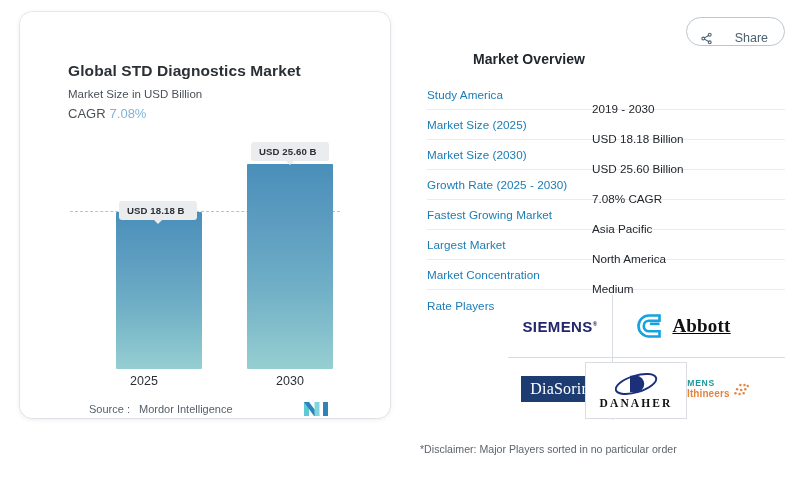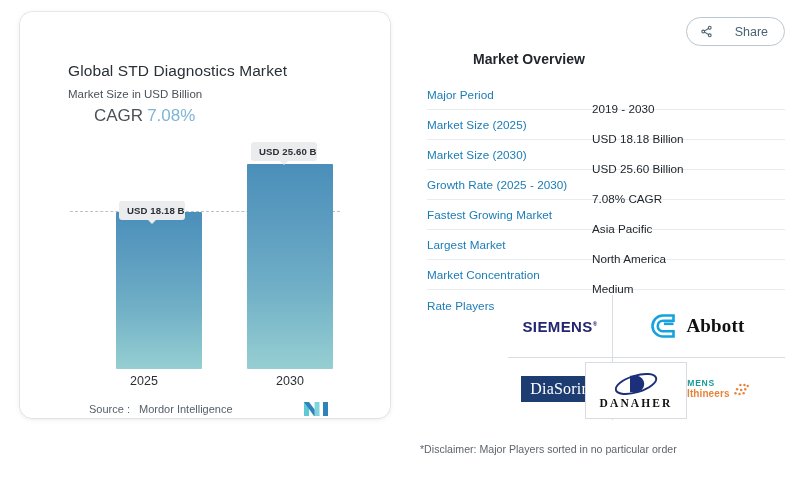--- a/index.html
+++ b/index.html
@@ -15,51 +15,51 @@
 
   
   .chart-card{
     position:absolute;left:20px;top:12px;width:370px;height:406px;
     background:#ffffff;
     border-radius:12px;
     box-shadow:0 1px 5px rgba(60,70,90,.13), 0 0 0 .5px rgba(190,198,210,.55);
   }
   .chart-title{
     position:absolute;left:48px;top:50px;
-    font-size:15.5px;font-weight:400;color:#2b3036;letter-spacing:.1px;
+    font-size:15.5px;font-weight:700;color:#2b3036;letter-spacing:.1px;
     white-space:nowrap;
   }
   .chart-sub{
     position:absolute;left:48px;top:76px;
     font-size:11.5px;color:#4b5158;white-space:nowrap;
   }
   .cagr-row{
     position:absolute;left:48px;top:94px;
-    font-size:17px;color:#4b5158;white-space:nowrap;margin-left:26px;
+    font-size:13px;color:#4b5158;white-space:nowrap;
   }
   .cagr-val{color:#7fb4d6;margin-left:4px;}
 
   
   .plot{position:absolute;left:0;top:0;width:370px;height:406px;}
   .gridline{
     position:absolute;left:50px;top:199px;width:270px;height:0;
     border-top:1.5px dashed #b9c3cc;
   }
   .bar{
     position:absolute;border-radius:1px;
     background:linear-gradient(180deg,#4a8fba 0%,#5c9cc0 28%,#71b0c6 62%,#96cfd2 100%);
   }
   .bar-2025{left:96px;top:200px;width:86px;height:157px;}
   .bar-2030{left:227px;top:152px;width:86px;height:205px;}
 
   .vlabel{
     position:absolute;
     background:#eaecee;border-radius:3px;
     font-size:9.6px;font-weight:700;color:#2b3036;
-    padding:4px 0 4px 8px;white-space:nowrap;
+    padding:4px 12px 4px 8px;white-space:nowrap;
     letter-spacing:.1px;
     text-align:center;
   }
   .vlabel:after{
     content:"";position:absolute;left:50%;margin-left:-4px;bottom:-4px;
     border-left:4px solid transparent;border-right:4px solid transparent;
     border-top:4px solid #eaecee;
   }
   .vlabel-2025{left:99px;top:189px;}
   .vlabel-2030{left:231px;top:130px;}
@@ -74,21 +74,21 @@
   .source{
     position:absolute;left:69px;top:391px;
     font-size:11px;color:#56606b;white-space:nowrap;
   }
   .source .sep{margin:0 3px;}
   .mi-logo{position:absolute;left:283px;top:388px;width:26px;height:17px;}
 
   
   .share-btn{
     position:absolute;right:15px;top:17px;
-    display:flex;align-items:center;gap:22px;
+    display:flex;align-items:flex-end;gap:22px;
     height:29px;padding:0 16px 0 13px;
     border:1px solid #b9c7d1;border-radius:16px;
     background:#fff;color:#4a6272;font-size:12.5px;
     box-sizing:border-box;cursor:pointer;
   }
   .share-ico{display:block;width:13px;height:13px;}
 
   .overview-title{
     position:absolute;left:427px;top:51px;
     font-size:14px;font-weight:700;color:#22272d;letter-spacing:.05px;padding-left:46px;
@@ -116,21 +116,21 @@
     position:absolute;left:508px;top:295px;width:277px;height:125px;
   }
   .logo-div-v{
     position:absolute;left:104px;top:0;width:1px;height:125px;background:#d9dde1;
   }
   .logo-div-h{
     position:absolute;left:0;top:62px;width:277px;height:1px;background:#d9dde1;
   }
   .cell{position:absolute;display:flex;align-items:center;justify-content:center;}
   .cell-hologic{left:0;top:0;width:104px;height:62px;}
-  .cell-abbott{left:103px;top:0;width:172px;height:62px;}
+  .cell-abbott{left:89px;top:0;width:172px;height:62px;text-decoration:underline;}
   .cell-diasorin{left:0;top:63px;width:104px;height:62px;}
   .cell-siemens{left:105px;top:63px;width:172px;height:62px;}
 
   .hologic-txt{
     font-family:"Liberation Sans", sans-serif;
     font-size:15px;font-weight:700;color:#23266e;letter-spacing:.4px;
     position:relative;
   }
   .hologic-txt sup{font-size:6px;vertical-align:super;}
 
@@ -223,21 +223,21 @@
       <line x1="8.3" y1="10.8" x2="15.7" y2="6.3"></line>
       <line x1="8.3" y1="13.2" x2="15.7" y2="17.7"></line>
     </svg>
     <span>Share</span>
   </div>
 
   <div class="overview-title">Market Overview</div>
 
   <div class="mtable">
     <div class="mrow">
-      <div class="mlabel">Major Period</div>
+      <div class="mlabel">Study America</div>
       <div class="mval">2019 - 2030</div>
     </div>
     <div class="mrow">
       <div class="mlabel">Market Size (2025)</div>
       <div class="mval">USD 18.18 Billion</div>
     </div>
     <div class="mrow">
       <div class="mlabel">Market Size (2030)</div>
       <div class="mval">USD 25.60 Billion</div>
     </div>

